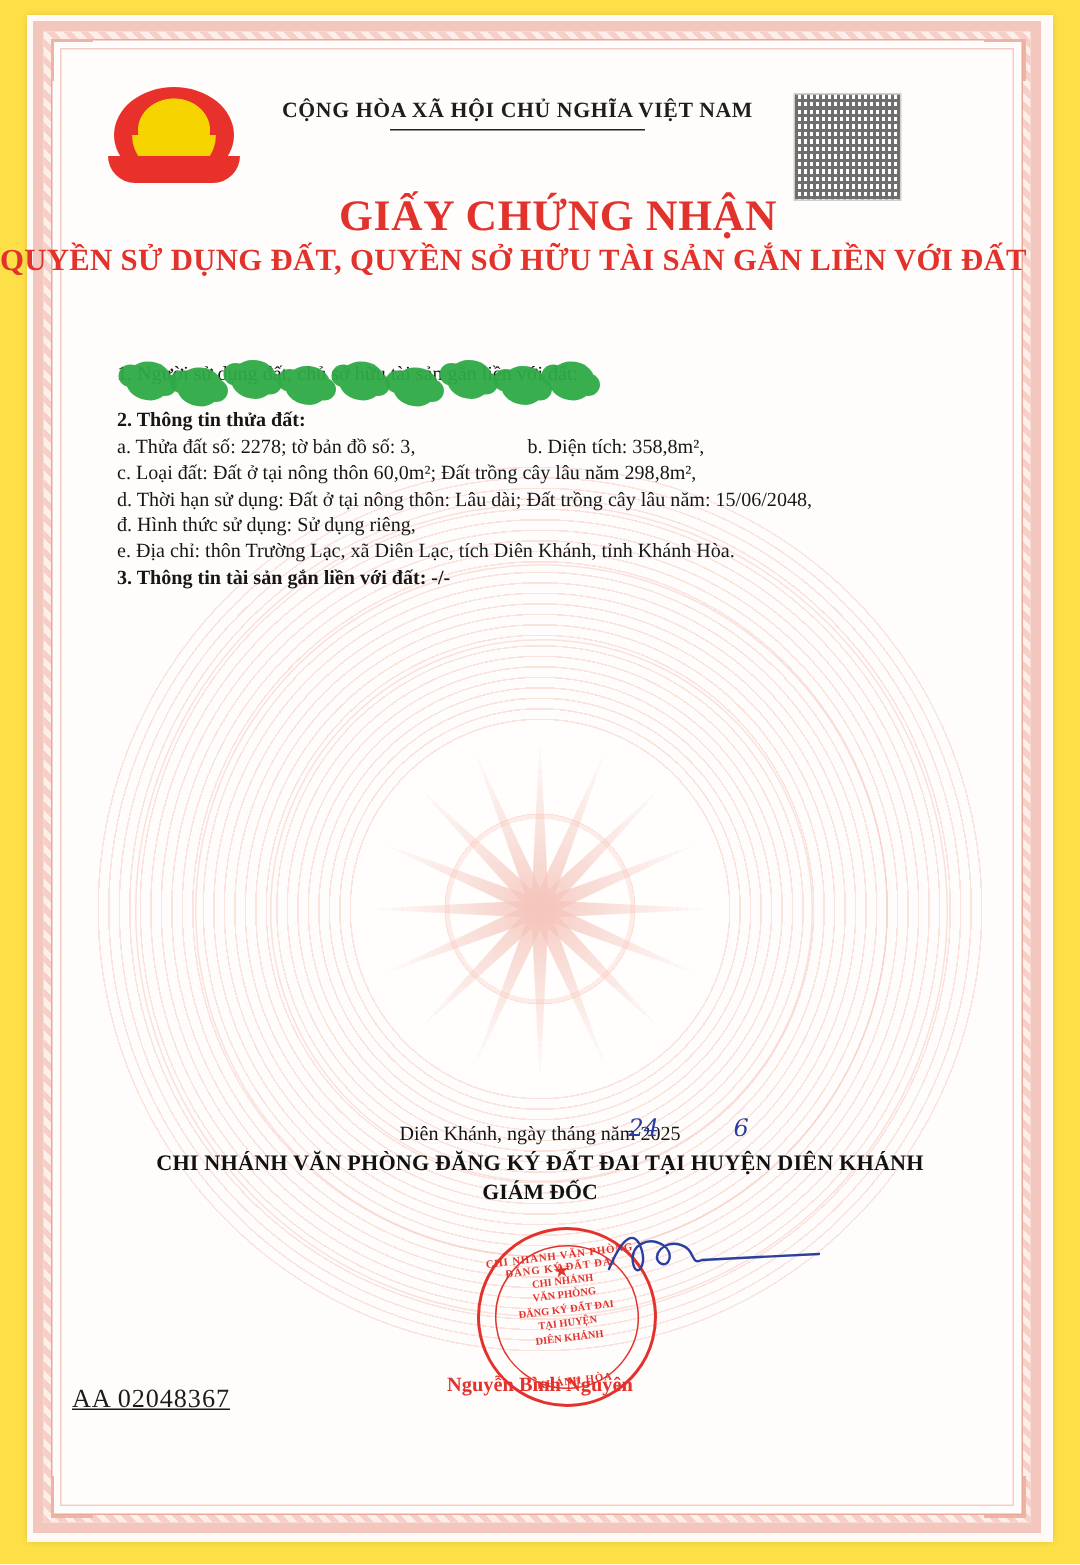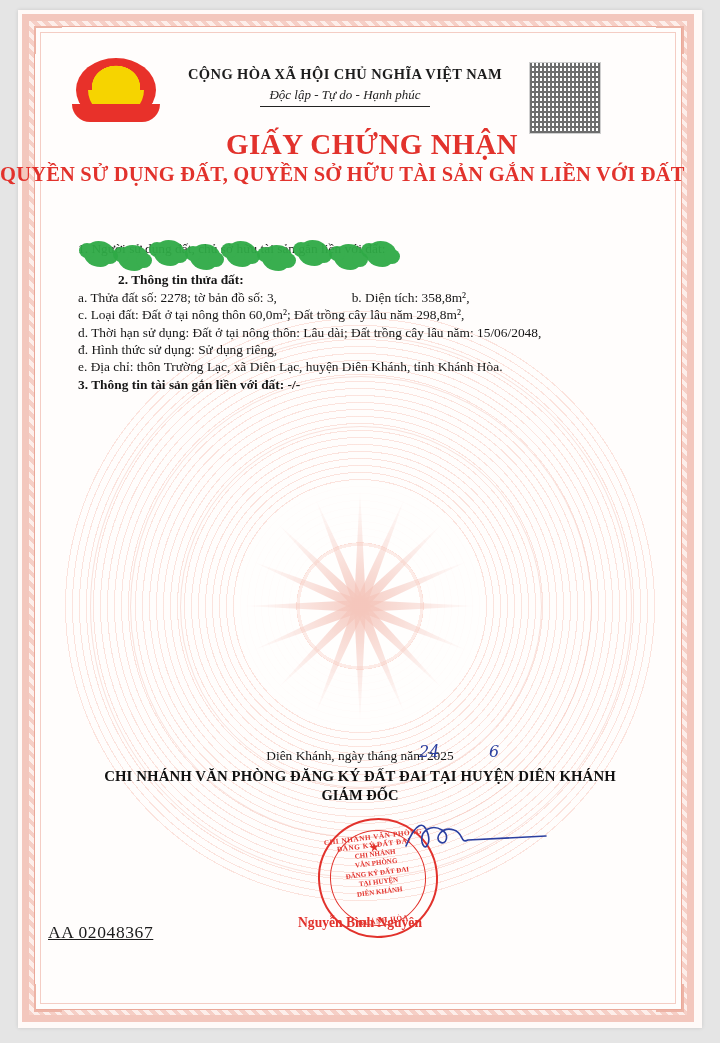--- a/index.html
+++ b/index.html
@@ -12,21 +12,21 @@
     height: 1043px;
     overflow: hidden;
     font-family: "Liberation Serif", serif;
   }
 
   
   .page {
     position: relative;
     width: 720px;
     height: 1043px;
-    background: #e5e5e5;
+    background: #fde047;
     overflow: hidden;
   }
   .paper {
     position: absolute;
     left: 18px;
     top: 10px;
     width: 684px;
     height: 1018px;
     background: #fffaf8;
     box-shadow: 0 0 4px rgba(0,0,0,.12);
@@ -430,39 +430,38 @@
     <div class="ring"></div>
     <div class="cog"></div>
     <div class="star5"></div>
     <div class="ribbon"></div>
   </div>
 
   <div class="qr"></div>
 
   <div class="nation">
     <div class="line1">CỘNG HÒA XÃ HỘI CHỦ NGHĨA VIỆT NAM</div>
-    <div class="line2">Độc lập - Tự do - Hạnh phúc</div>
     <div class="rule"></div>
   </div>
 
   <div class="title1">GIẤY CHỨNG NHẬN</div>
   <div class="title2">QUYỀN SỬ DỤNG ĐẤT, QUYỀN SỞ HỮU TÀI SẢN GẮN LIỀN VỚI ĐẤT</div>
 
   <div class="body-text">
     <div class="ln">1. Người sử dụng đất, chủ sở hữu tài sản gắn liền với đất:</div>
-    <div class="ln" style="margin-top:14px;margin-left:40px;"><b>2. Thông tin thửa đất:</b></div>
+    <div class="ln" style="margin-top:14px;"><b>2. Thông tin thửa đất:</b></div>
     <div class="ln">
       <span>a. Thửa đất số: 2278; tờ bản đồ số: 3,</span>
       <span style="display:inline-block;width:68px;"></span>
       <span>b. Diện tích: 358,8m²,</span>
     </div>
     <div class="ln">c. Loại đất: Đất ở tại nông thôn 60,0m²; Đất trồng cây lâu năm 298,8m²,</div>
     <div class="ln">d. Thời hạn sử dụng: Đất ở tại nông thôn: Lâu dài; Đất trồng cây lâu năm: 15/06/2048,</div>
     <div class="ln">đ. Hình thức sử dụng: Sử dụng riêng,</div>
-    <div class="ln">e. Địa chỉ: thôn Trường Lạc, xã Diên Lạc, huyện Diên Khánh, tỉnh Khánh Hòa.</div>
+    <div class="ln">e. Địa chỉ: thôn Trường Lạc, xã Diên Lạc, tích Diên Khánh, tỉnh Khánh Hòa.</div>
     <div class="ln"><b>3. Thông tin tài sản gắn liền với đất: -/-</b></div>
   </div>
 
   <div class="redaction">
     <div class="blob" style="left:0px;  top:1px;"></div>
     <div class="blob" style="left:34px; top:5px;"></div>
     <div class="blob" style="left:70px; top:0px;"></div>
     <div class="blob" style="left:106px;top:4px;"></div>
     <div class="blob" style="left:142px;top:1px;"></div>
     <div class="blob" style="left:178px;top:5px;"></div>

